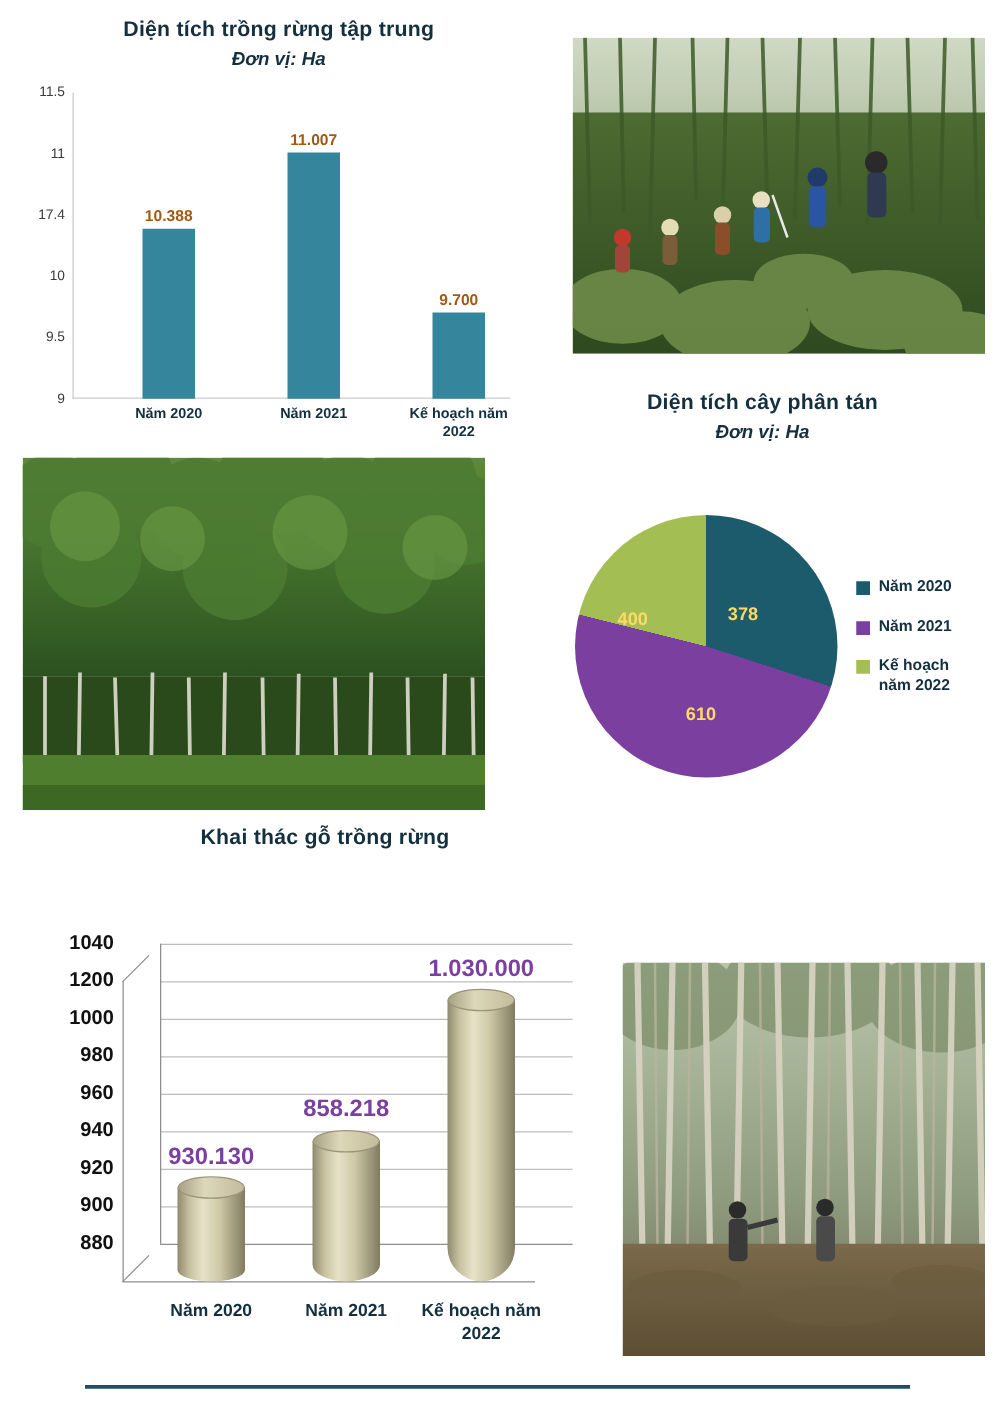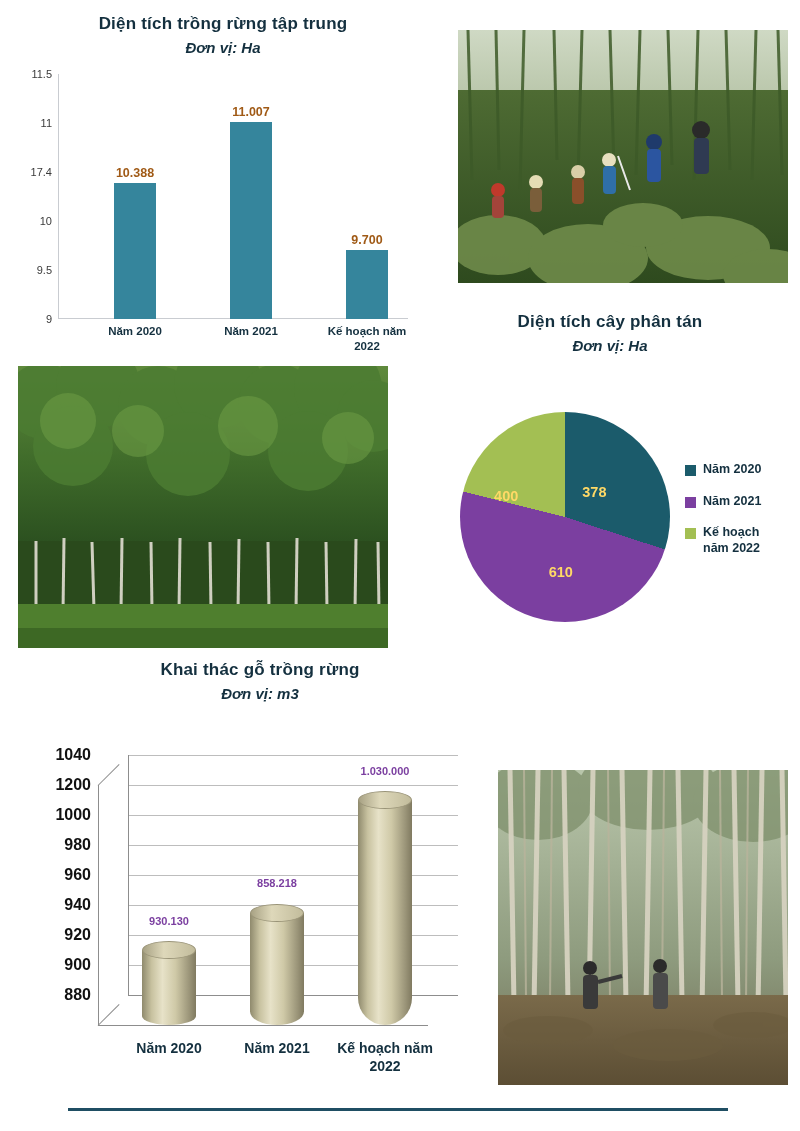--- a/index.html
+++ b/index.html
@@ -47,21 +47,21 @@
   #c3-plot{position:absolute;left:78px;top:95px;width:370px;height:270px;}
   .c3-grid{position:absolute;height:1px;background:#8d8d8d;}
   .c3-grid-top{position:absolute;height:1px;background:#bdbdbd;}
   .c3-ytick{position:absolute;right:100%;margin-right:7px;font-size:16px;font-weight:700;color:#111;transform:translateY(-50%);}
   .cyl{position:absolute;}
   .cyl-body{position:absolute;left:0;top:0;width:100%;height:100%;
     background:linear-gradient(to right,#8f8a6d 0%,#c8c2a0 18%,#e7e2c8 38%,#cfc9a7 62%,#9a9478 88%,#807a60 100%);
     border-radius:0 0 50% 50%/0 0 12% 12%;}
   .cyl-top{position:absolute;left:0;top:-9px;width:100%;height:18px;border-radius:50%;
     background:linear-gradient(to right,#a8a284 0%,#ded8ba 40%,#c2bc9c 100%);border:1px solid #9a9478;box-sizing:border-box;}
-  .c3-lab{position:absolute;font-size:11px;font-weight:700;color:#7b3fa0;white-space:nowrap;transform:translateX(-50%);}
+  .c3-lab{position:absolute;font-size:19px;font-weight:700;color:#7b3fa0;white-space:nowrap;transform:translateX(-50%);}
   .xlab3{position:absolute;font-size:14px;font-weight:700;color:#14303f;text-align:center;transform:translateX(-50%);line-height:1.25;}
 
   #footer-rule{position:absolute;left:68px;top:1108px;width:660px;height:3px;background:#1f4e63;}
 </style>
 </head>
 <body>
 
 <div id="chart1">
   <div class="c-title">Diện tích trồng rừng tập trung</div>
   <div class="c-sub">Đơn vị: Ha</div>
@@ -216,21 +216,20 @@
         <path d="M338 173 L337 246"></path>
       <path d="M360 176 L361 245"></path>
     </g>
     <rect y="238" width="370" height="44" fill="#4f7f2e"></rect>
     <rect y="262" width="370" height="20" fill="#3d6824"></rect>
   </svg>
 </div>
 
 <div id="chart3">
   <div class="c-title" style="margin-left:10px;">Khai thác gỗ trồng rừng</div>
-  <div class="c-sub" style="margin-left:10px;">Đơn vị: m3</div>
 
   <div id="c3-plot">
 
     <div class="c3-grid-top" style="left:30px;top:0px;width:330px;"></div>
     <div class="c3-grid-top" style="left:30px;top:30px;width:330px;"></div>
     <div class="c3-grid-top" style="left:30px;top:60px;width:330px;"></div>
     <div class="c3-grid-top" style="left:30px;top:90px;width:330px;"></div>
     <div class="c3-grid-top" style="left:30px;top:120px;width:330px;"></div>
     <div class="c3-grid-top" style="left:30px;top:150px;width:330px;"></div>
     <div class="c3-grid-top" style="left:30px;top:180px;width:330px;"></div>

